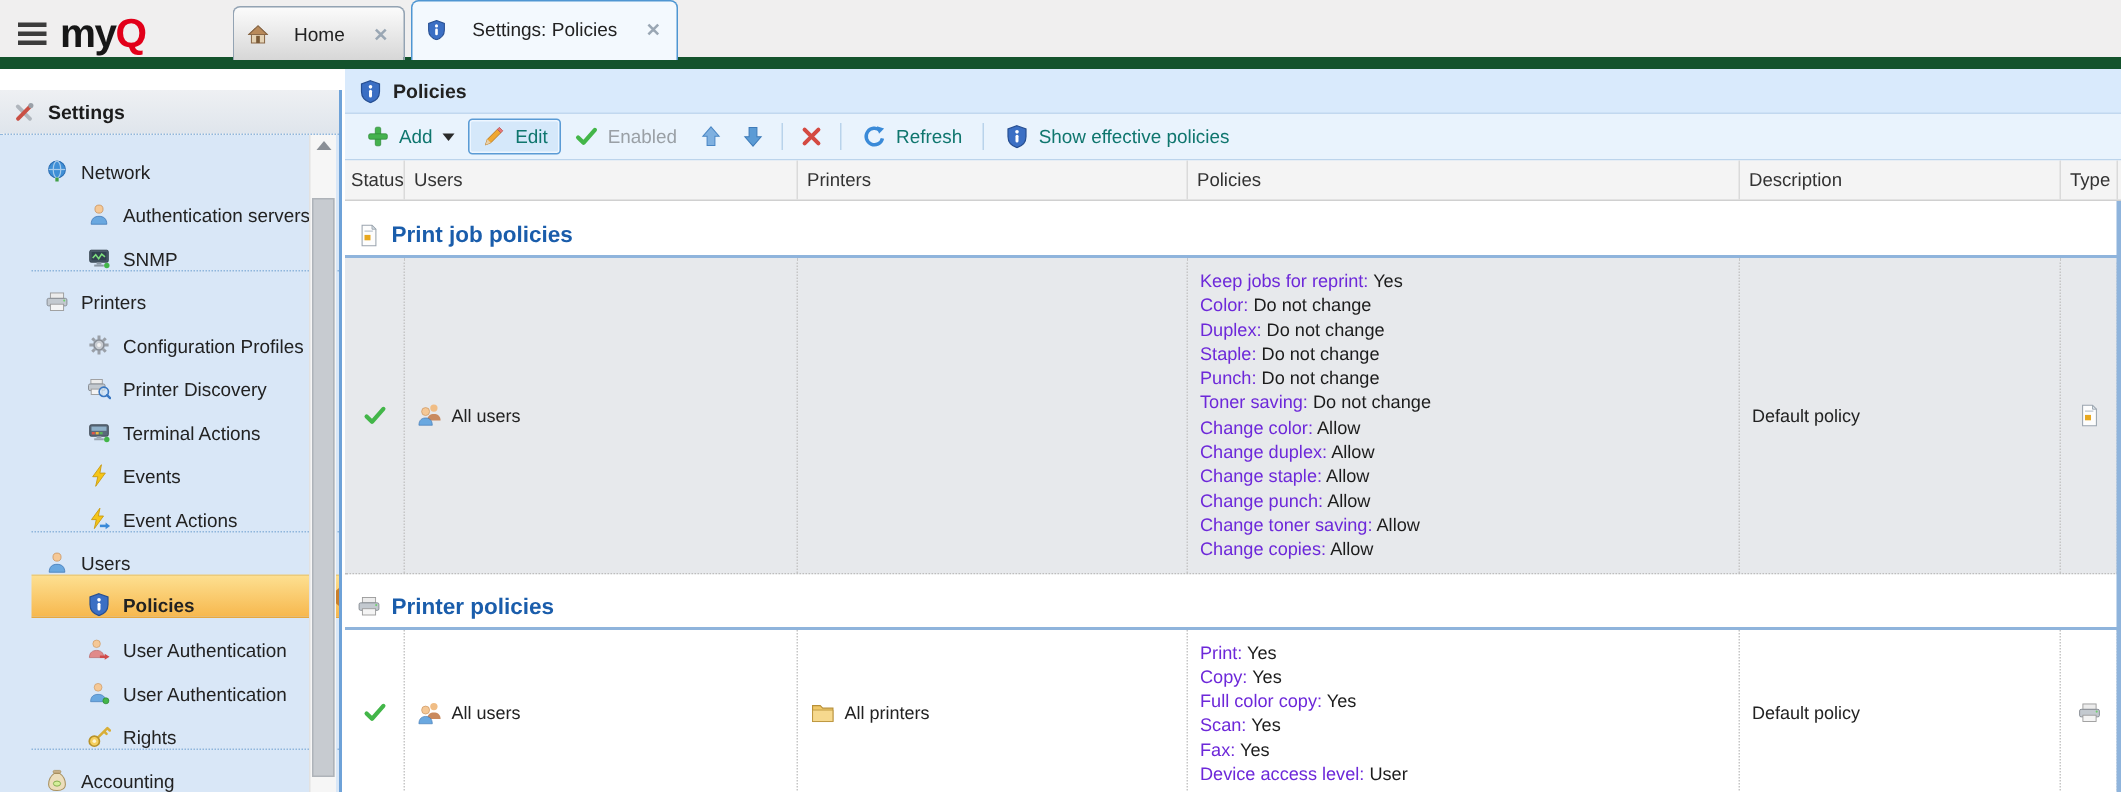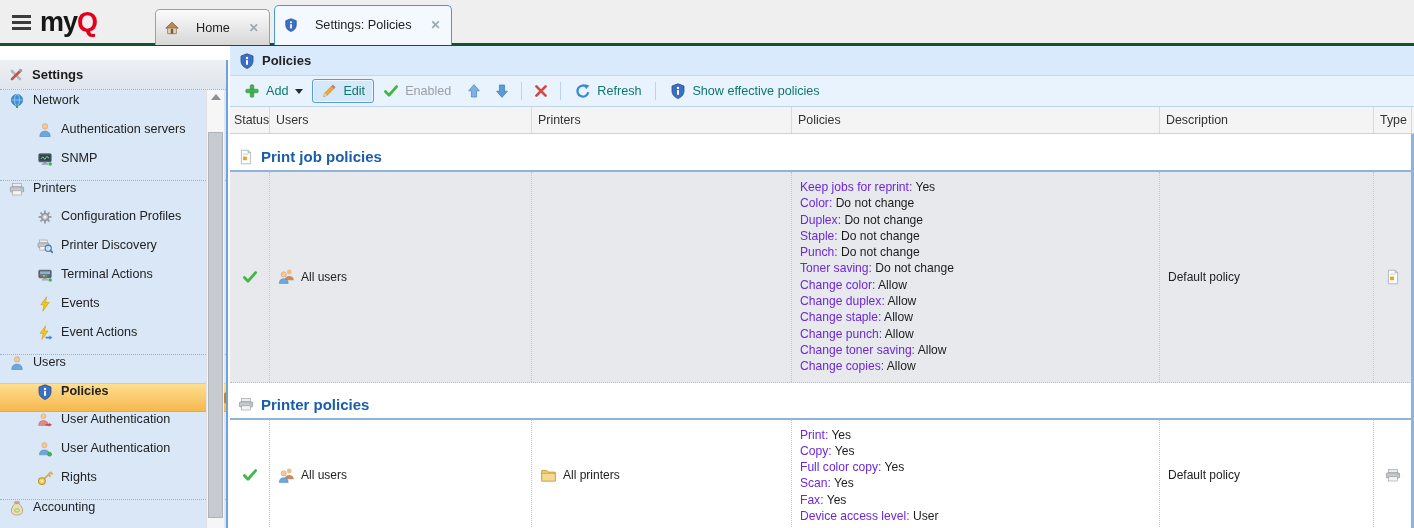--- a/index.html
+++ b/index.html
@@ -1,21 +1,21 @@
 <!DOCTYPE html>
 <html><head>
 <meta charset="utf-8">
 <style>
   * { margin:0; padding:0; box-sizing:border-box; }
   html,body { width:1414px; height:528px; overflow:hidden;
     font-family:"Liberation Sans", sans-serif; font-size:12px; color:#222; background:#fff; }
 
   
   .topbar { position:absolute; left:0; top:0; width:1414px; height:46px;
-    background:#f0efef; border-bottom:3px solid #14532d; }
+    background:#f0efef; border-bottom:8px solid #14532d; }
   .logo-area { position:absolute; left:0; top:0; height:44px; width:150px;
     display:flex; align-items:center; gap:9px; padding-left:12px; }
   .burger { display:flex; flex-direction:column; gap:3px; cursor:pointer; }
   .burger i { display:block; width:19px; height:3px; background:#3c3c3c; }
   .logo { font-size:27px; font-weight:bold; letter-spacing:-1px; line-height:1; }
   .logo .p1 { color:#171717; }
   .logo .p2 { color:#e2001a; }
 
   .tabs { position:absolute; left:155px; bottom:-2px; display:flex; align-items:flex-end; gap:4px; }
   .tab { position:relative; display:flex; align-items:center; gap:17px; height:36px;
@@ -26,22 +26,22 @@
     padding-bottom:2px; z-index:3; }
   .tab .x { font-size:12px; color:#9aa7b4; font-weight:bold; margin-left:2px; }
 
   
   .sidebar { position:absolute; left:0; top:60px; width:228px; bottom:0;
     background:#d9e7f7; border-right:2px solid #6ea2d8; }
   .side-header { height:30px; display:flex; align-items:center; gap:8px; padding-left:8px;
     background:linear-gradient(#eef0f3,#dfe5ec); border-bottom:1px dotted #8fb6dc;
     font-size:13px; font-weight:bold; color:#1b1b1b; }
   .side-list { position:absolute; top:31px; left:0; right:0; bottom:0; padding-top:2px; }
-  .sitem { position:relative; display:flex; align-items:flex-start; gap:8px; height:29px;
-    cursor:pointer; font-size:12.6px; color:#222; }
+  .sitem { position:relative; display:flex; align-items:flex-end; gap:8px; height:29px;
+    cursor:pointer; font-size:12.6px; color:#222;margin-left:21px; }
   .sitem.lv0 { padding-left:9px; border-top:1px dotted #8fb6dc; }
   .sitem.lv1 { padding-left:37px; }
   .side-list .sitem.lv0:first-child { border-top:none; }
   .sitem.selected { background:linear-gradient(#fddf90,#f7b84e); font-weight:bold;
     border-top:1px solid #eccb7a; border-bottom:1px solid #e8a83e; }
   .sitem.selected::after { content:""; position:absolute; right:0; top:50%; margin-top:-6px;
     border-top:6px solid transparent; border-bottom:6px solid transparent;
     border-right:7px solid #c9802c; }
 
   .side-scroll { position:absolute; right:2px; top:30px; bottom:0; width:18px;

